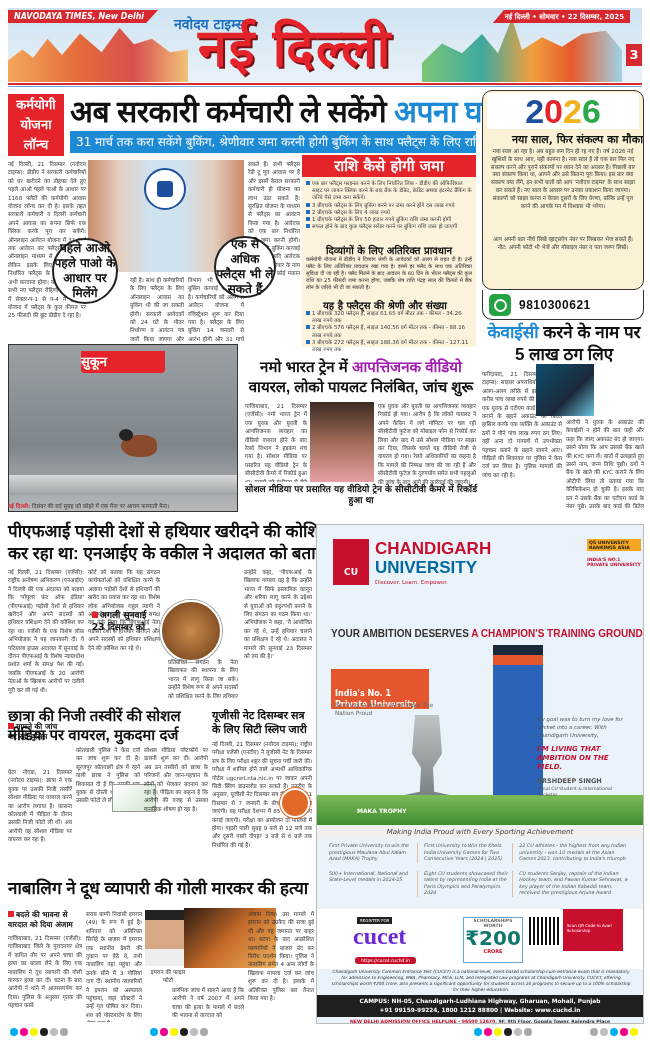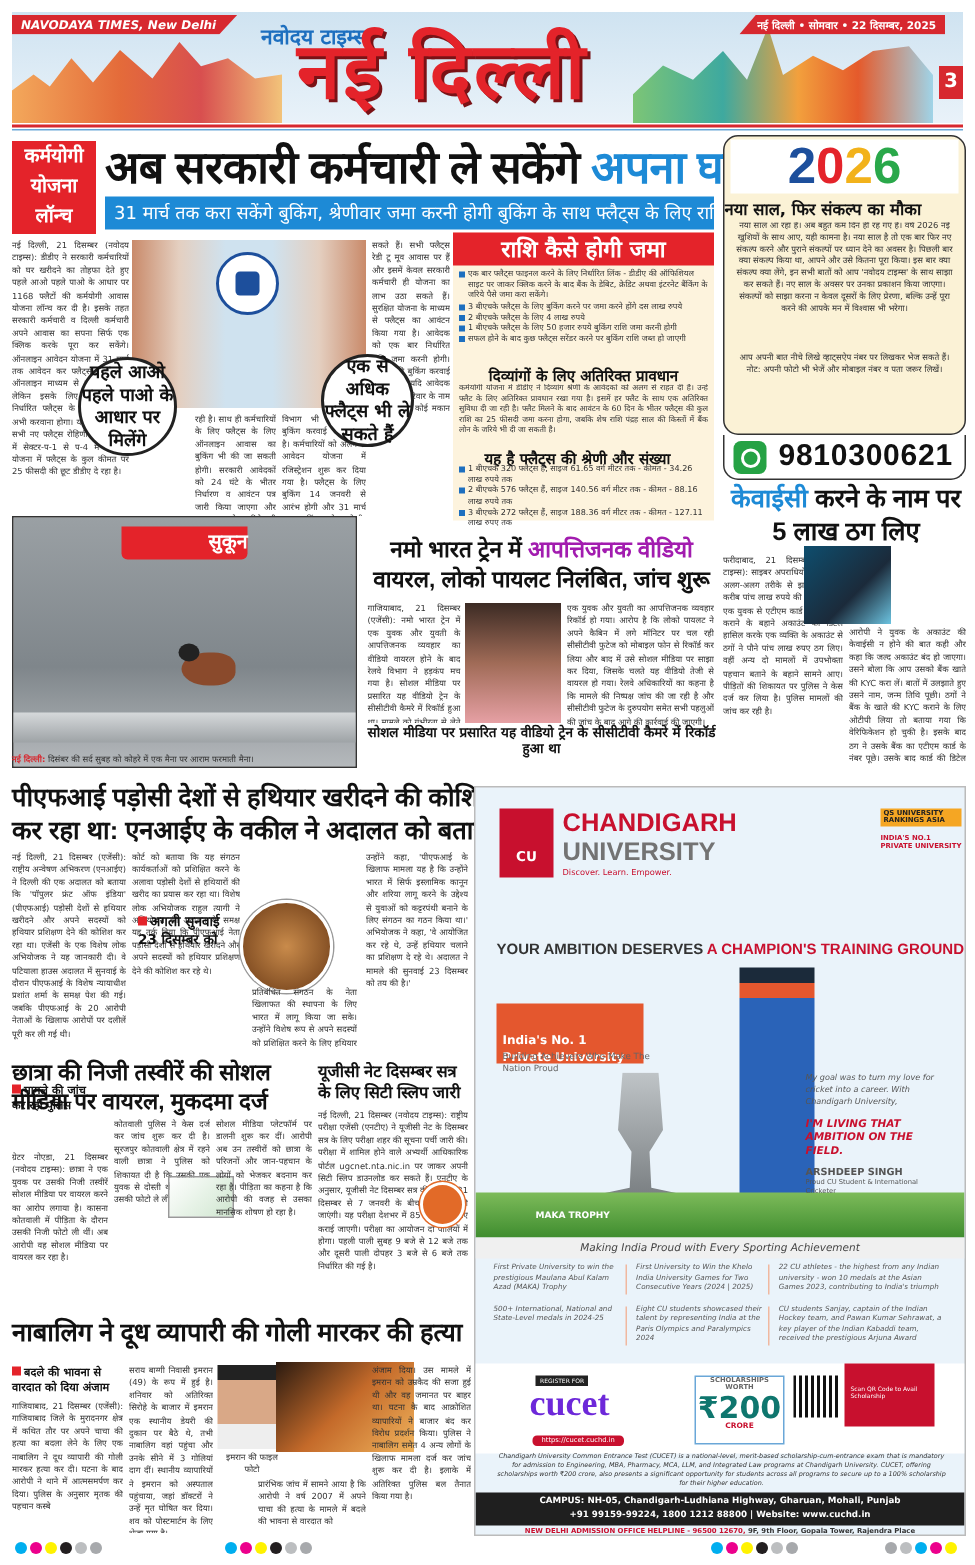--- a/index.html
+++ b/index.html
@@ -25,30 +25,30 @@
 .photo-flats .logo:after{content:"";position:absolute;left:11px;top:11px;width:16px;height:16px;background:#1d4f9c;border-radius:3px}
 .circle{border-radius:50%;background:#fff;border:2px solid #222;text-align:center;font-size:12px;font-weight:bold;line-height:15px;display:flex;align-items:center;justify-content:center}
 .rashi-box{left:302px;top:155px;width:174px;height:192px;background:#fdf3dd}
 .rashi-title{left:0;top:0;width:174px;height:22px;background:#e4232a;color:#fff;font-size:15px;font-weight:bold;text-align:center;line-height:22px}
 .bul{font-size:5.4px;line-height:7.2px;color:#333;padding-left:6px;position:relative}
 .bul:before{content:"";position:absolute;left:0;top:1px;width:4px;height:4px;background:#1d6fbf}
 .rhead{font-size:10px;font-weight:bold;text-align:center;color:#111}
 .newyear{left:482px;top:90px;width:162px;height:200px;border:1.5px solid #333;border-radius:10px;background:#fbf2d6;overflow:hidden}
 .ny-title{color:#e4232a;font-size:17px;font-weight:bold;text-align:center;margin-top:3px}
 .ny-2026{margin:2px 4px;height:36px;background:#fff;text-align:center;font-size:34px;font-weight:bold;line-height:36px;font-family:"Liberation Sans",sans-serif}
-.ny-sub{font-size:11px;font-weight:bold;text-align:left;color:#111;margin-top:2px}
+.ny-sub{font-size:11px;font-weight:bold;text-align:right;color:#111;margin-top:2px}
 .ny-text{font-size:5.6px;line-height:7.8px;color:#333;text-align:center;padding:0 5px}
 .wa{left:482px;top:290px;width:162px;height:30px;background:#fff;border:1.5px solid #333;border-top:none;border-radius:0 0 10px 10px;display:flex;align-items:center}
 .wa-icon{width:22px;height:22px;background:#25a244;border-radius:5px;margin-left:6px;position:relative}
 .wa-icon:after{content:"";position:absolute;left:5px;top:5px;width:9px;height:9px;border:2px solid #fff;border-radius:50%}
-.wa-num{font-size:20px;font-weight:bold;margin-left:8px;letter-spacing:.5px;font-family:"Liberation Sans",sans-serif}
+.wa-num{font-size:12px;font-weight:bold;margin-left:8px;letter-spacing:.5px;font-family:"Liberation Sans",sans-serif}
 .kyc-h{left:484px;top:322px;width:160px;font-size:17px;font-weight:bold;text-align:center;line-height:22px;font-family:"Liberation Sans",sans-serif}
 .kyc-h .blue{color:#1d8ad6}
 .sukoon{left:8px;top:344px;width:230px;height:168px;border:1px solid #333;background:linear-gradient(180deg,#9aa0a4 0%,#7f868b 60%,#b5b9bc 100%)}
-.sukoon-tag{left:72px;top:6px;width:84px;height:22px;background:#e4232a;color:#fff;font-size:13px;font-weight:bold;text-align:right;line-height:22px;border-radius:0 0 4px 4px}
+.sukoon-tag{left:72px;top:6px;width:84px;height:22px;background:#e4232a;color:#fff;font-size:13px;font-weight:bold;text-align:left;line-height:22px;border-radius:0 0 4px 4px}
 .bird{left:112px;top:90px;width:36px;height:22px;background:#8a4a2c;border-radius:50% 40% 40% 50%}
 .bird-head{left:110px;top:84px;width:14px;height:12px;background:#222;border-radius:50%}
 .rail{left:0;top:130px;width:228px;height:20px;background:linear-gradient(180deg,#d6d9db,#9ea3a6)}
 .caption{left:8px;top:502px;width:290px;font-size:5.6px;color:#333}
 .caption .red{color:#d7282f;font-weight:bold}
 .namo-h{left:245px;top:357px;width:232px;font-size:15px;font-weight:bold;line-height:20px;text-align:center;font-family:"Liberation Sans",sans-serif}
 .namo-h .blue{color:#a21caf}
 .namo-img{left:310px;top:402px;width:64px;height:80px;background:linear-gradient(180deg,#3c2b24,#a06b57 50%,#e6a0a4)}
 .namo-cap{left:245px;top:484px;width:232px;font-size:9px;font-weight:bold;text-align:center;line-height:11px}
 .kyc-img{left:536px;top:364px;width:58px;height:52px;background:linear-gradient(135deg,#0e4e6e,#1b2a3a 60%,#6cc3e0)}
@@ -226,21 +226,21 @@
 <div class="abs man-photo"></div>
 <div class="abs col-text" style="left:145px;top:968px;width:46px;text-align:center">इमरान की फाइल फोटो</div>
 <div class="abs shoot-img"></div>
 <div class="abs col-text" style="left:172px;top:986px;width:72px;height:36px;overflow:hidden">प्रारंभिक जांच में सामने आया है कि आरोपी ने वर्ष 2007 में अपने चाचा की हत्या के मामले में बदले की भावना से वारदात को</div>
 <div class="abs col-text" style="left:248px;top:910px;width:66px;height:112px;overflow:hidden">अंजाम दिया। उस मामले में इमरान को उम्रकैद की सजा हुई थी और वह जमानत पर बाहर था। घटना के बाद आक्रोशित व्यापारियों ने बाजार बंद कर विरोध प्रदर्शन किया। पुलिस ने नाबालिग समेत 4 अन्य लोगों के खिलाफ मामला दर्ज कर जांच शुरू कर दी है। इलाके में अतिरिक्त पुलिस बल तैनात किया गया है।</div>
 
 <div class="abs ad">
   <div class="abs cu-logo"></div>
   <div class="abs cu-name">
     <div style="color:#c8102e">CHANDIGARH</div>
-    <div style="color:#737373">UNIVERSITY</div>
+    <div style="color:#0369a1">UNIVERSITY</div>
   </div>
   <div class="abs cu-tag">Discover. Learn. Empower.</div>
   <div class="abs qs">
     <div style="background:#f5a623;color:#222;font-size:4.6px;font-weight:bold;padding:1px 2px">QS UNIVERSITY RANKINGS ASIA</div>
     <div style="font-size:4.6px;font-weight:bold;color:#c8102e;margin-top:6px">INDIA'S NO.1 PRIVATE UNIVERSITY</div>
   </div>
   <div class="abs ad-h">
     <span>YOUR AMBITION DESERVES </span><span class="red">A CHAMPION'S TRAINING GROUND</span>
   </div>
   <div class="abs orange-box">India's No. 1 Private University</div>

